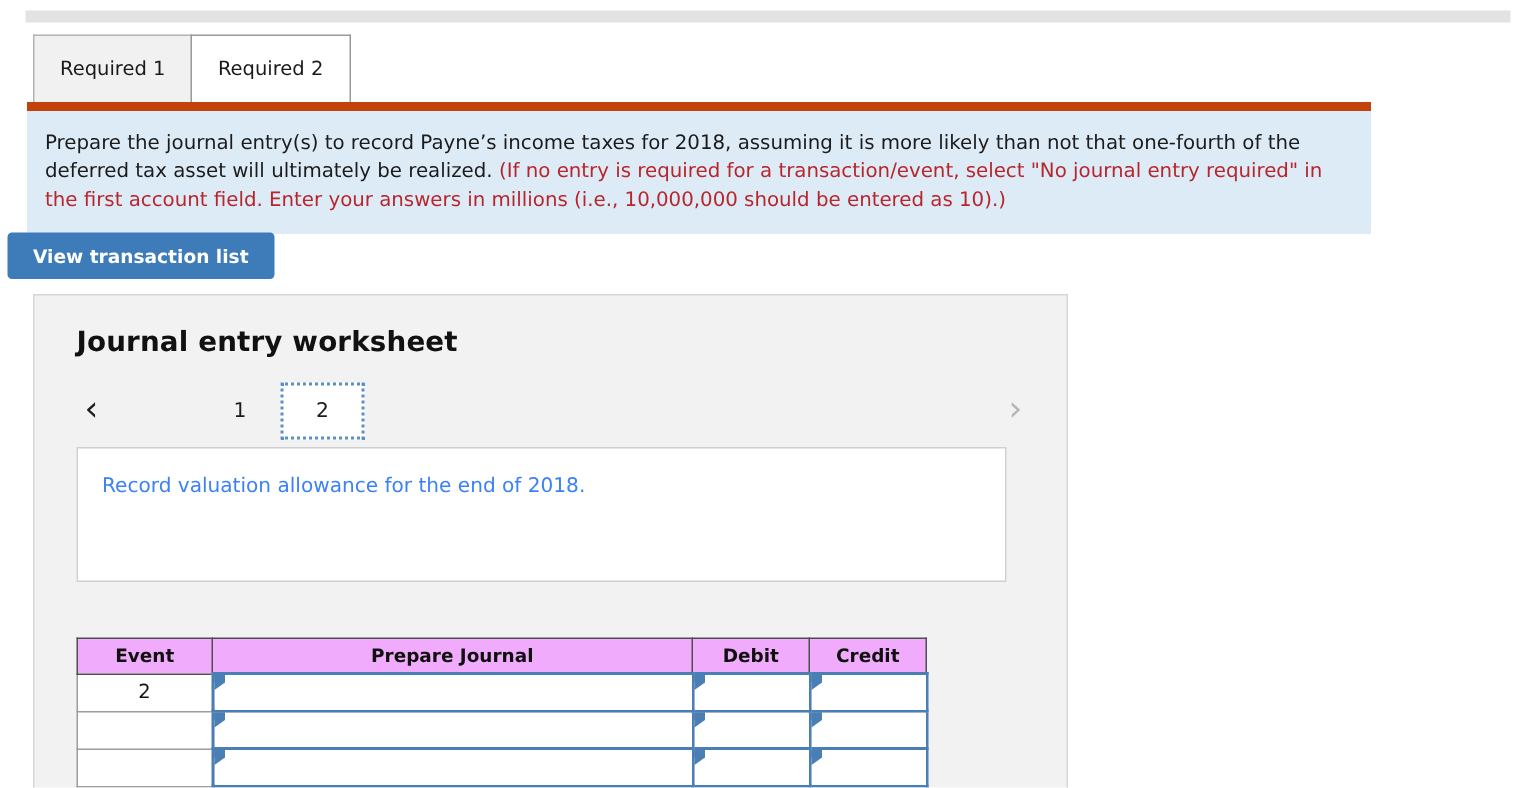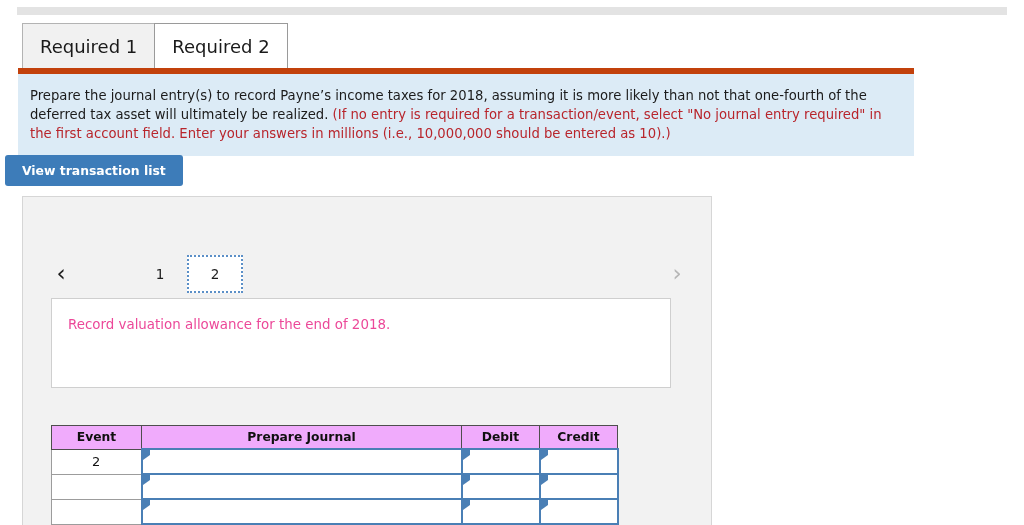--- a/index.html
+++ b/index.html
@@ -38,21 +38,21 @@
     display: flex;
     align-items: flex-end;
   }
   .tab {
     height: 45px;
     box-sizing: border-box;
     padding: 0 17px;
     display: flex;
     align-items: center;
     justify-content: center;
-    font-size: 18px;
+    font-size: 13px;
     color: #1a1a1a;
     border: 1px solid #b3b3b3;
     border-bottom: none;
     background: #f1f1f1;
     position: relative;
     white-space: nowrap;
   }
   .tab.active {
     background: #ffffff;
     border-color: #9a9a9a;
@@ -173,21 +173,21 @@
     position: absolute;
     left: 28px;
     top: 101px;
     width: 620px;
     height: 90px;
     box-sizing: border-box;
     background: #ffffff;
     border: 1px solid #cfcfcf;
     padding: 18px 16px;
     font-size: 13.4px;
-    color: #ec4899;
+    color: #3b82f6;
   }
 
   
   .note {
     position: absolute;
     left: 28px;
     top: 196px;
     font-size: 11.6px;
     color: #b8252c;
   }
@@ -274,20 +274,21 @@
 <div class="instruction-panel">
   <span>Prepare the journal entry(s) to record Payne’s income taxes for 2018, assuming it is more likely than not that one-fourth of the deferred tax asset will ultimately be realized. </span><span class="red">(If no entry is required for a transaction/event, select "No journal entry required" in the first account field. Enter your answers in millions (i.e., 10,000,000 should be entered as 10).)</span>
 </div>
 
 <button class="view-tx-btn">
   <span>View transaction list</span>
 </button>
 
 <div class="worksheet-card">
 
+  <div class="worksheet-title">Journal entry worksheet</div>
 
   <div class="pager">
     <div class="pager-arrow prev">‹</div>
     <div class="pager-page p1">1</div>
     <div class="pager-page p2">2</div>
     <div class="pager-arrow next">›</div>
   </div>
 
   <div class="desc-box">
     <span>Record valuation allowance for the end of 2018.</span>

